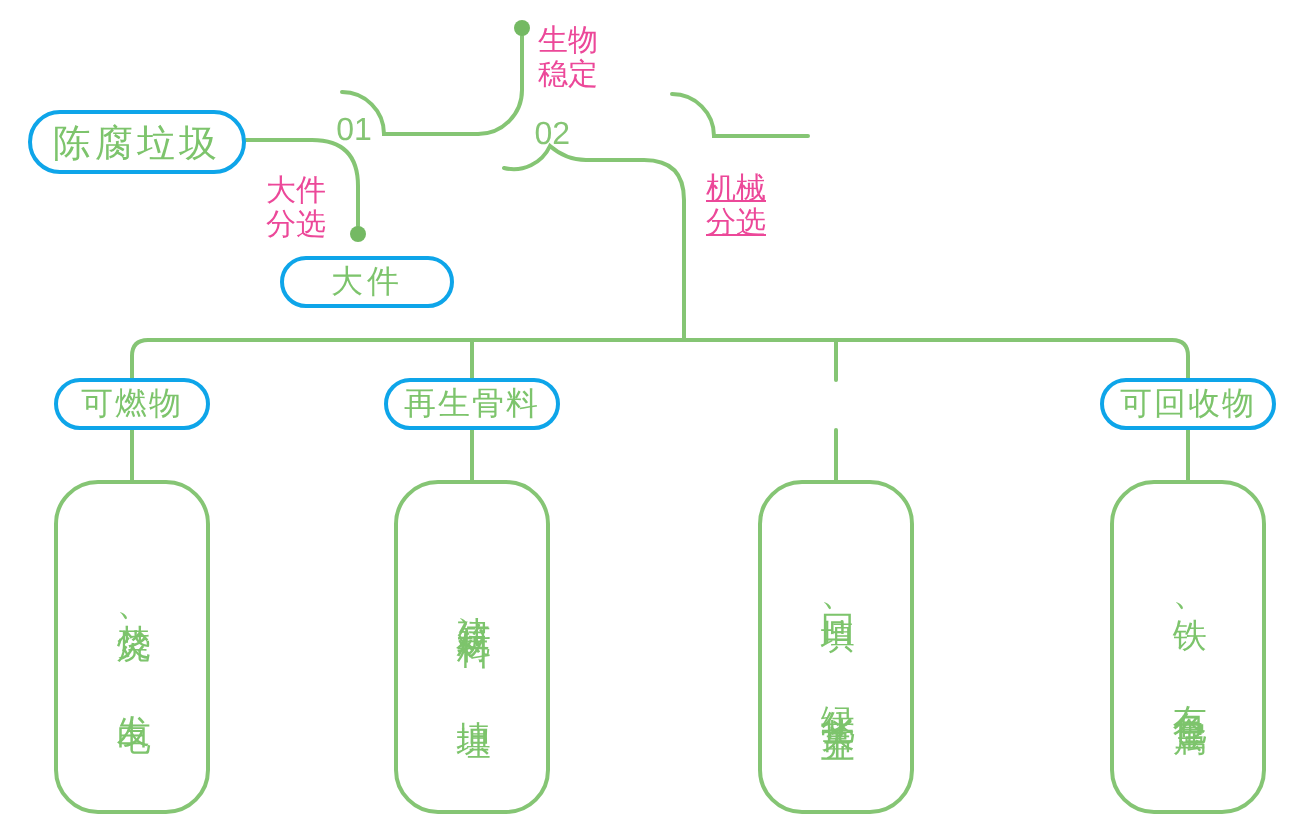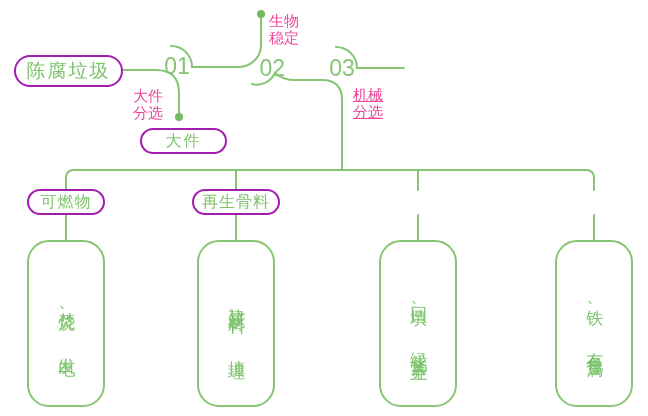--- a/index.html
+++ b/index.html
@@ -12,44 +12,44 @@
     font-family: "Liberation Sans", sans-serif;
   }
   #canvas * { box-sizing: border-box; }
 
   svg.wires { position: absolute; left: 0; top: 0; width: 648px; height: 416px; }
   svg.wires path { fill: none; stroke: #85C574; stroke-width: 2; stroke-linecap: round; }
   svg.wires circle { fill: #74B963; stroke: none; }
 
   .pill {
     position: absolute;
-    border: 2px solid #a21caf;
+    border: 2px solid #0ea5e9;
     border-radius: 16px;
     display: flex;
-    align-items: center;
+    align-items: flex-end;
     justify-content: center;
     color: #7DC46C;
     background: #ffffff;
   }
   .pill.source { left: 14px; top: 55px; width: 109px; height: 32px; font-size: 19px; letter-spacing: 2px; }
   .pill.bulky  { left: 140px; top: 128px; width: 87px; height: 26px; border-radius: 13px; font-size: 16px; letter-spacing: 2px; }
   .pill.cat    { top: 189px; height: 26px; border-radius: 13px; font-size: 16px; letter-spacing: 1px; }
   .pill.cat-0 { left: 27px;  width: 78px; }
   .pill.cat-1 { left: 192px; width: 88px; }
   .pill.cat-2 { left: 378px; width: 80px; letter-spacing: 3px; }
   .pill.cat-3 { left: 550px; width: 88px; }
 
   .stepnum {
     position: absolute;
     top: 53px;
     width: 46px;
     height: 26px;
     line-height: 26px;
     text-align: center;
-    font-size: 23px;
+    font-size: 16px;
     color: #85C574;
   }
   .stepnum.n0 { left: 154px; }
   .stepnum.n1 { left: 239px; top: 55px; text-align: right; }
   .stepnum.n2 { left: 319px; top: 55px; }
 
   .steplabel {
     position: absolute;
     color: #ec4899;
     font-size: 15px;
@@ -113,39 +113,41 @@
     <path d="M 418 215 V 241"></path>
     <path d="M 594 215 V 241"></path>
   </svg>
 
   <div class="pill source">
     <span>陈腐垃圾</span>
   </div>
 
   <div class="stepnum n0">01</div>
   <div class="stepnum n1">02</div>
-  <div class="stepnum n2">03</div>
 
   <div class="steplabel l0">大件
 分选</div>
   <div class="steplabel l1">生物
 稳定</div>
   <div class="steplabel l2">机械
 分选</div>
 
   <div class="pill bulky">
     <span>大件</span>
   </div>
 
   <div class="pill cat cat-1">
     <span>再生骨料</span>
   </div>
   <div class="pill cat cat-0">
     <span>可燃物</span>
   </div>
+  <div class="pill cat cat-3">
+    <span>可回收物</span>
+  </div>
 
   <div class="obox b0">
     <div class="vtext">焚烧、　发电</div>
   </div>
   <div class="obox b1">
     <div class="vtext">建筑材料、　填埋</div>
   </div>
   <div class="obox b2">
     <div class="vtext">回填、　绿化营养土</div>
   </div>

